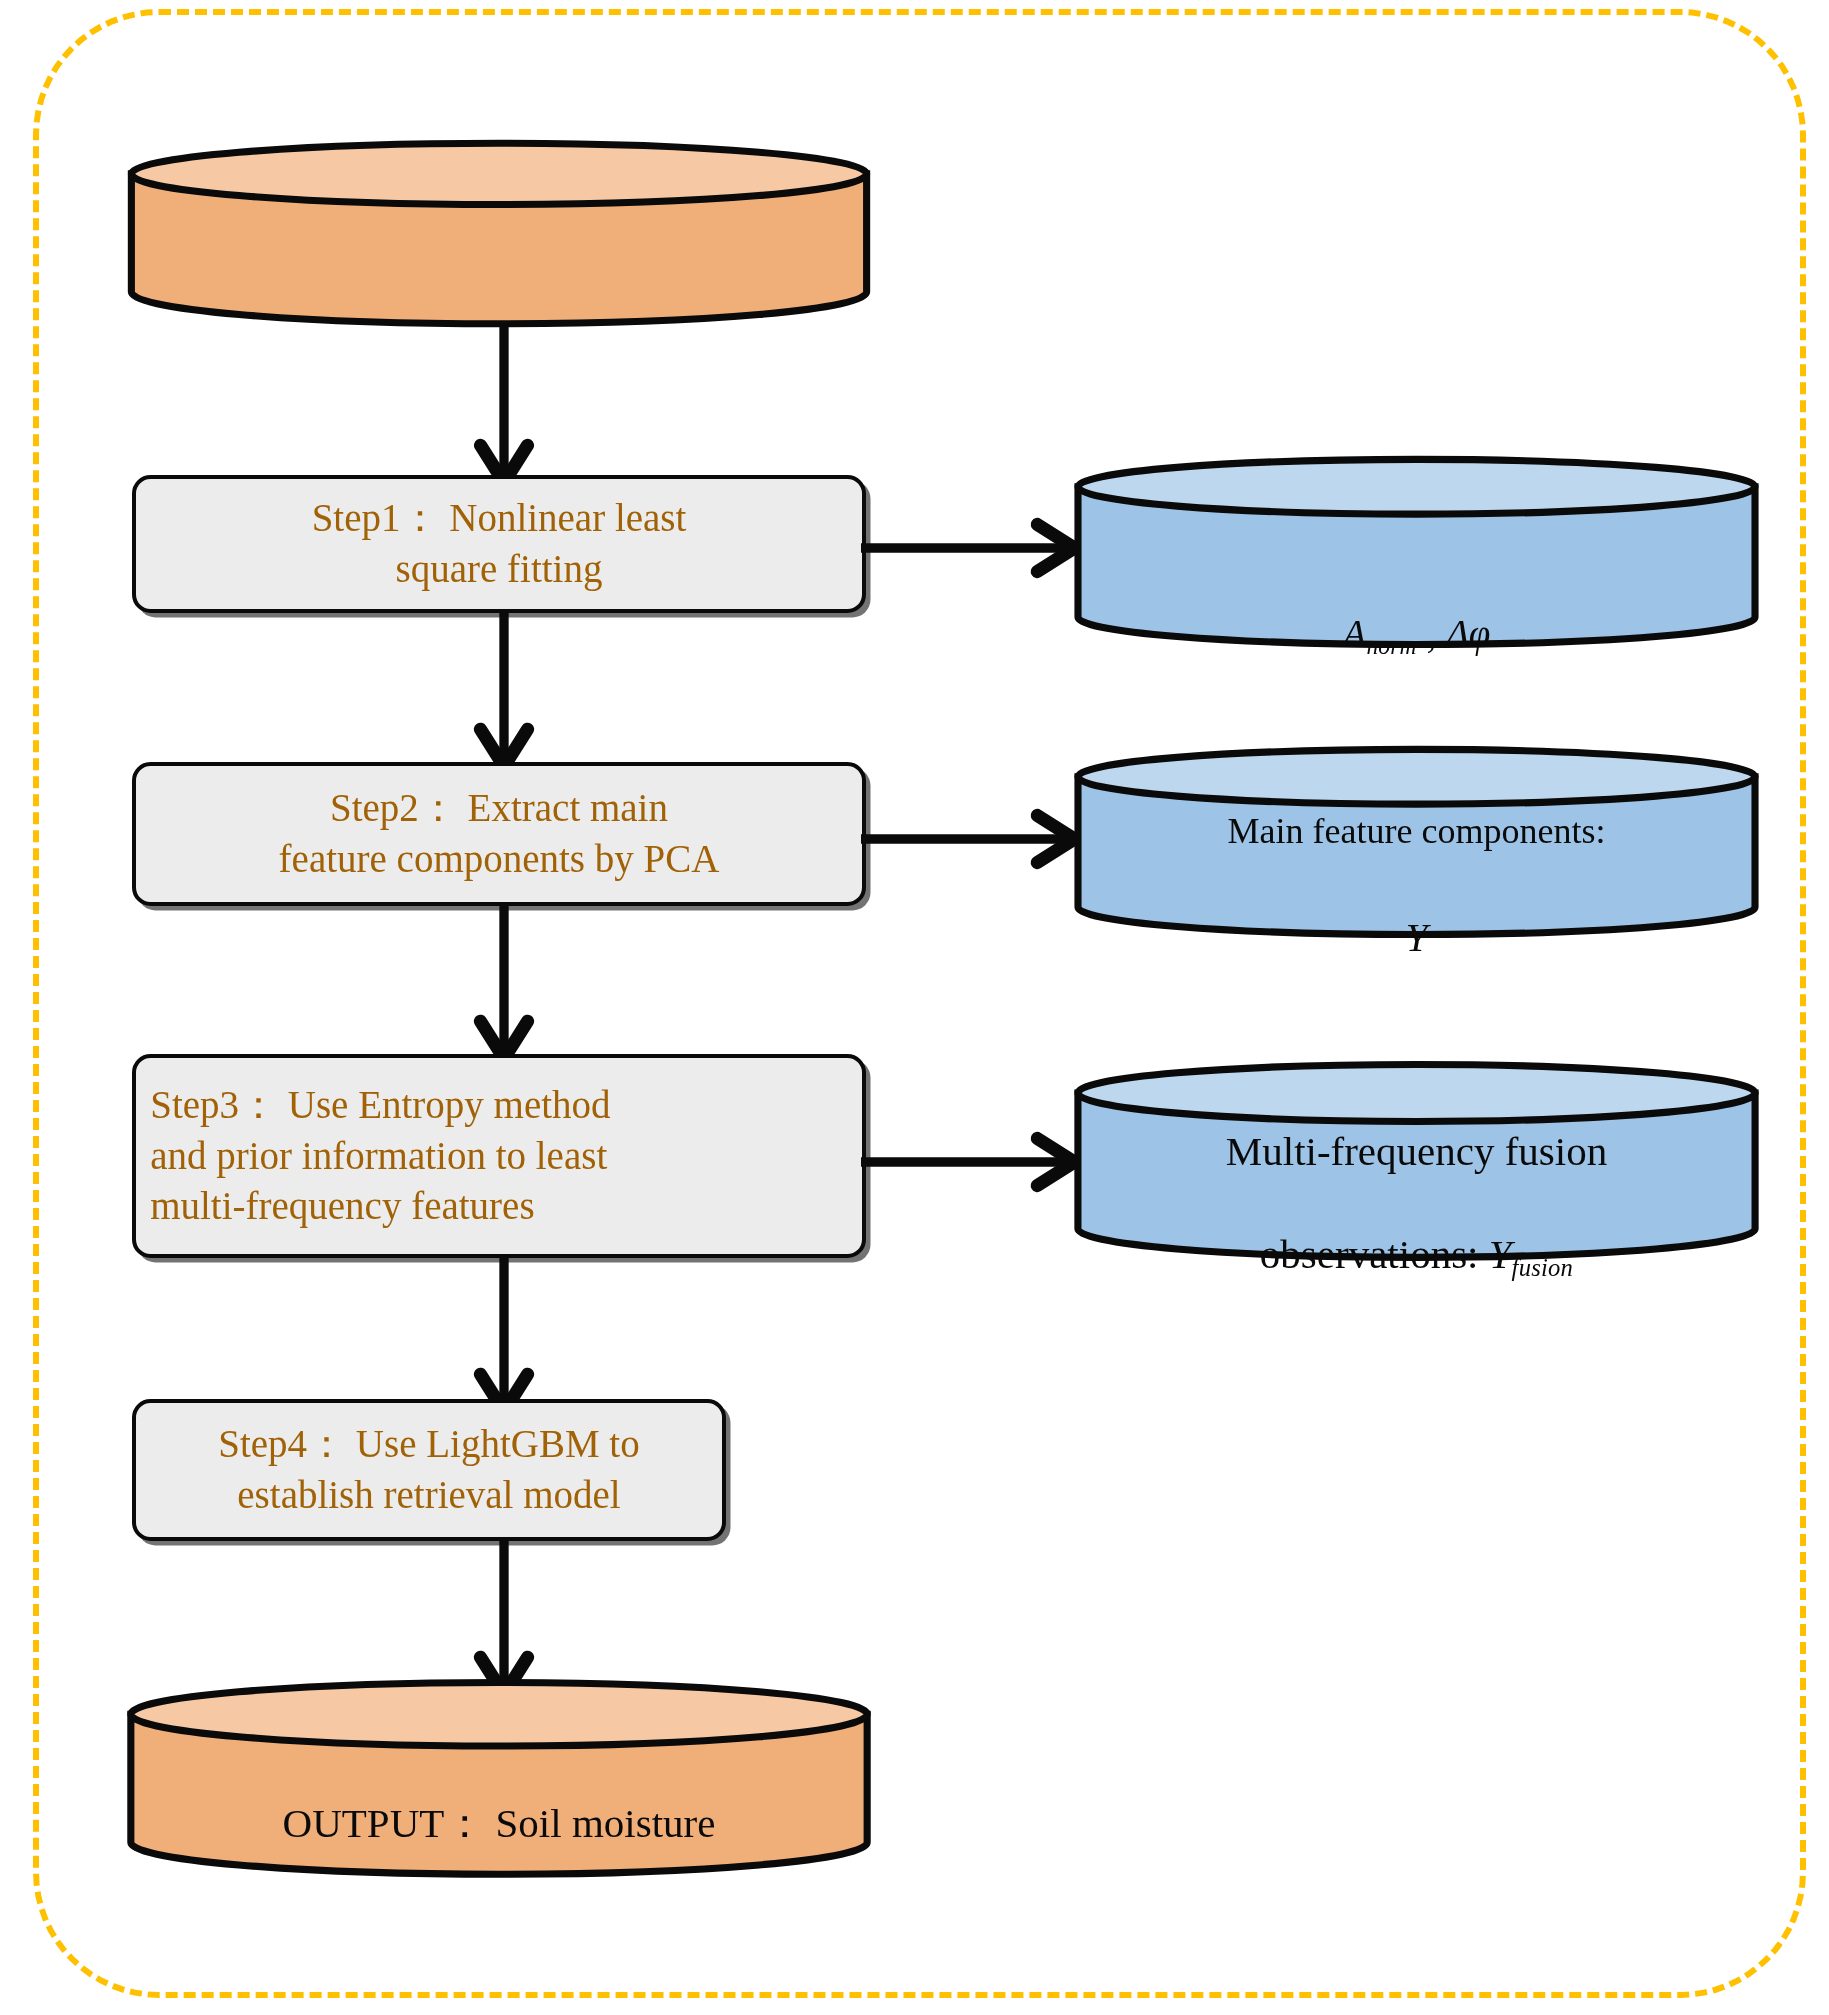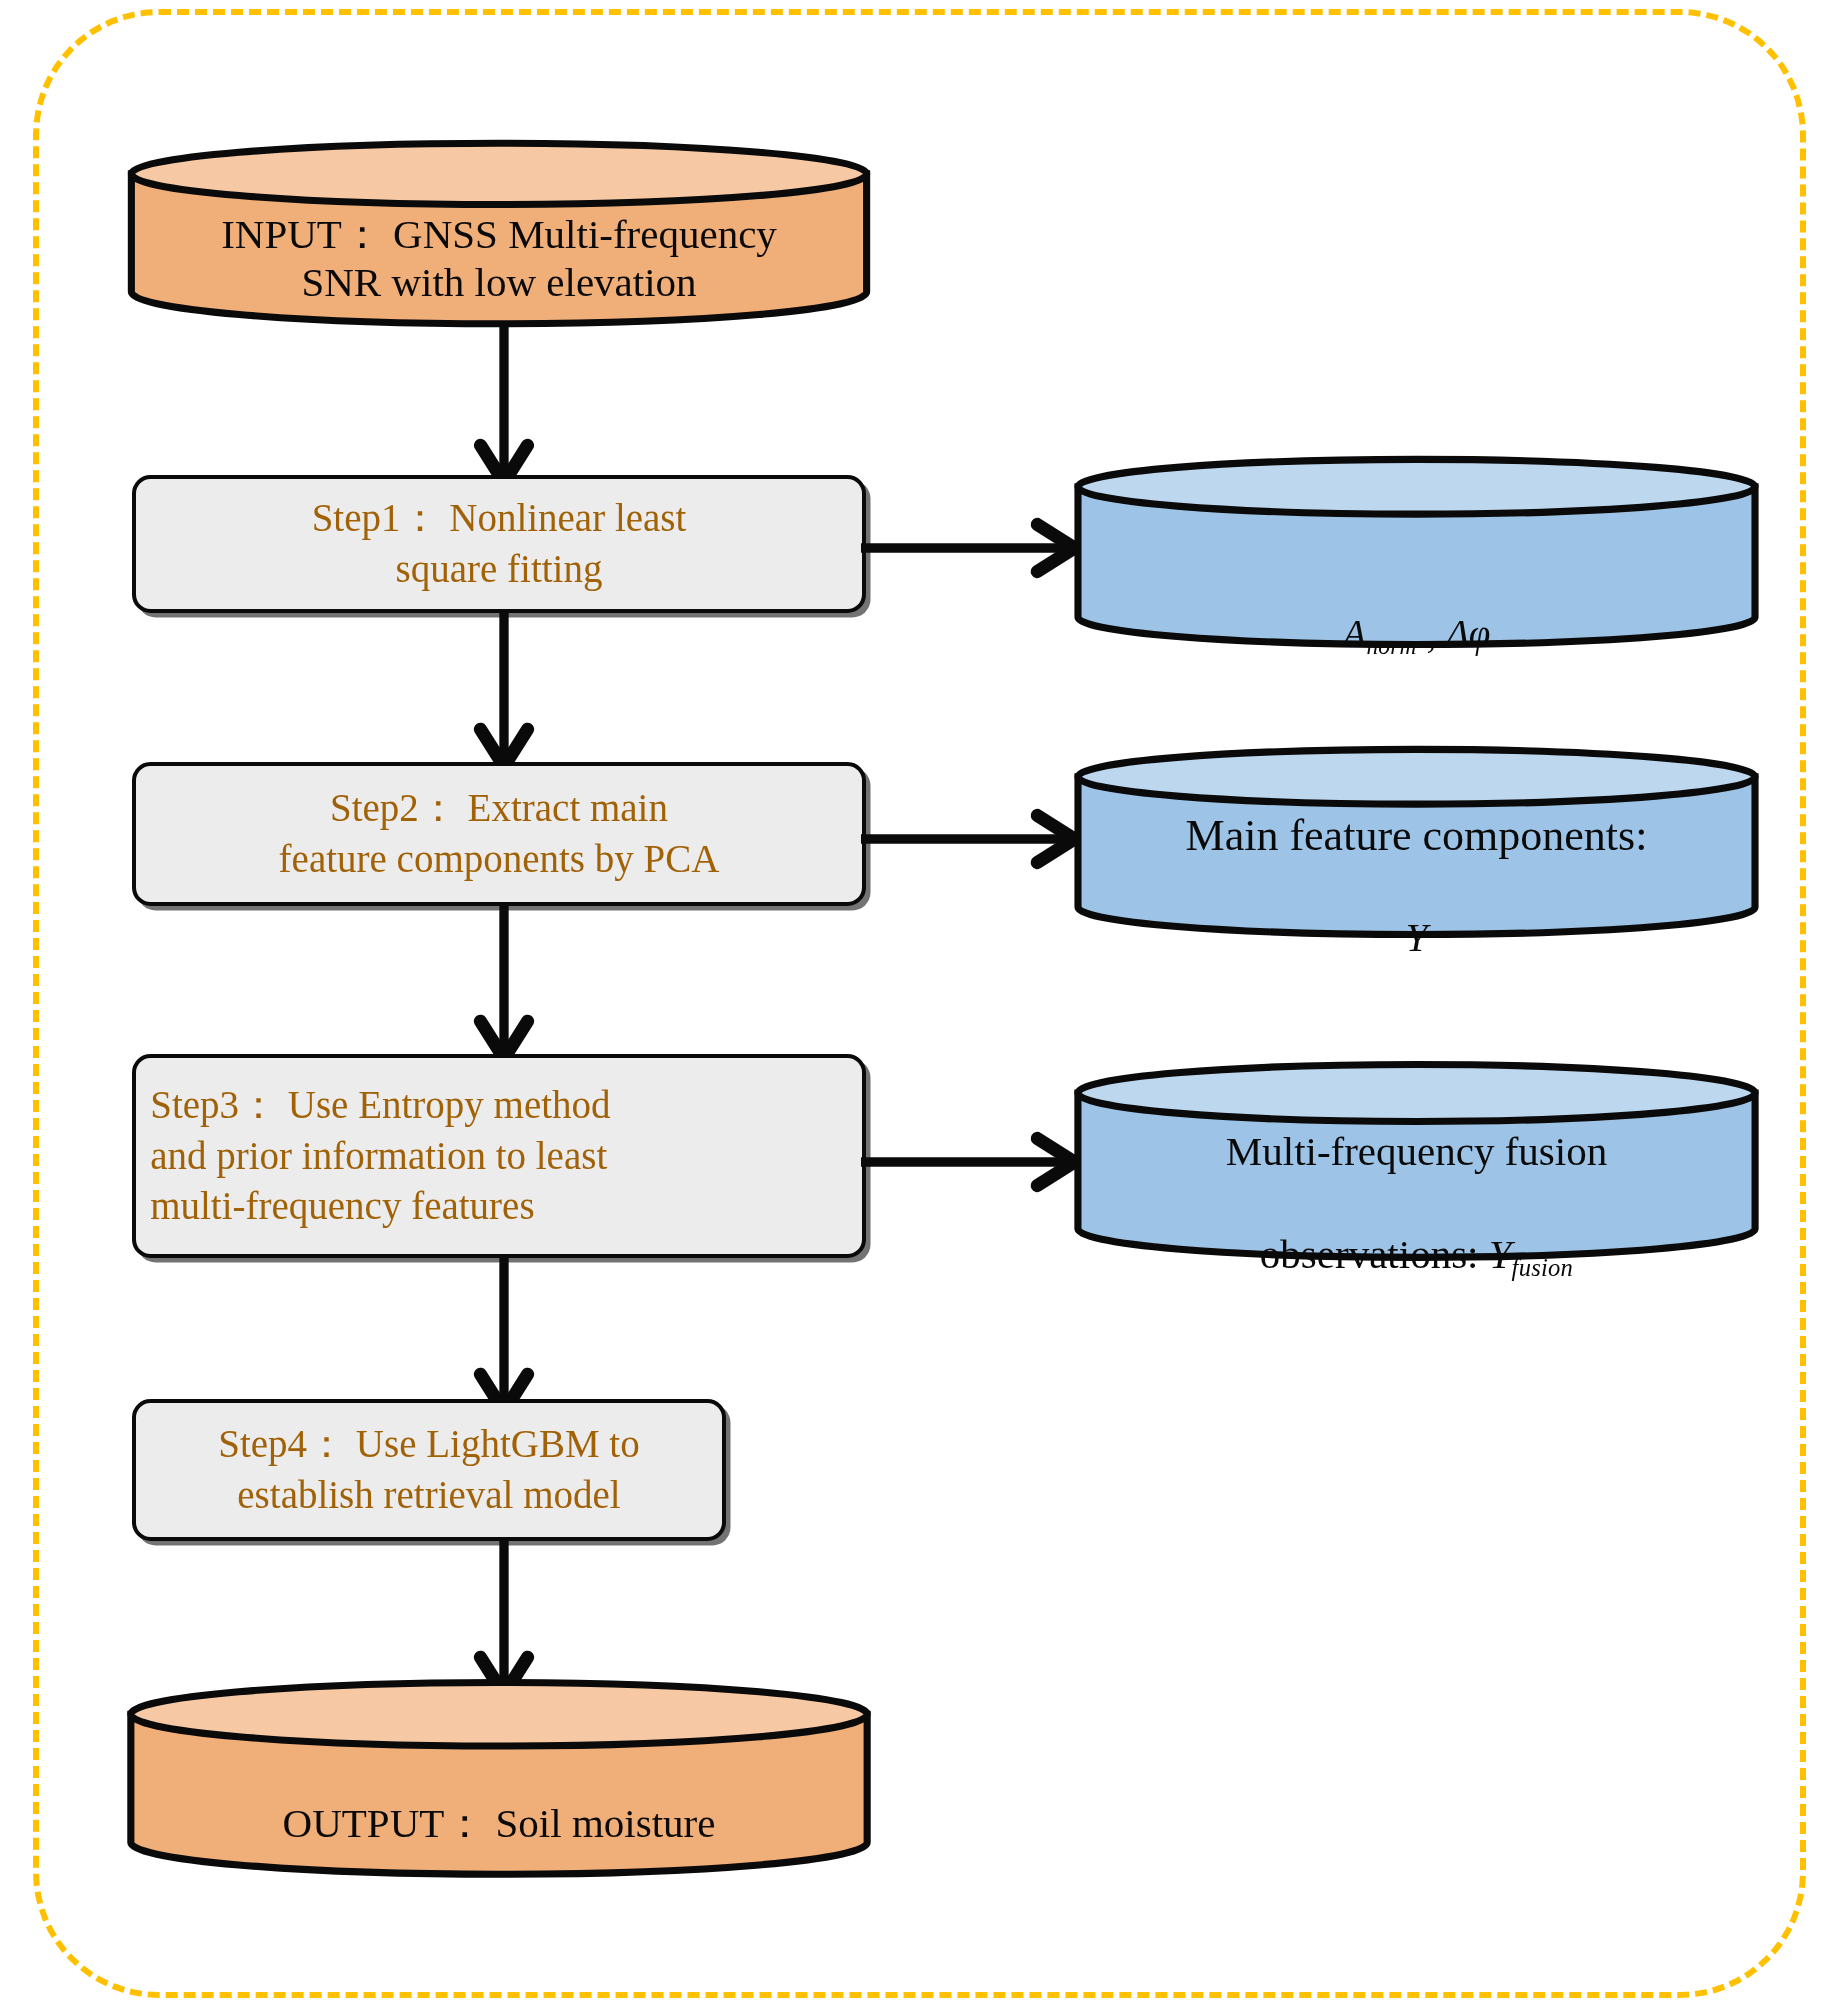--- a/index.html
+++ b/index.html
@@ -86,22 +86,20 @@
 
 <div id="canvas">
 
   <div id="dashed-frame"></div>
 
   <div class="cyl" style="left:127px; top:140px; width:744px; height:186px;">
     <svg width="744" height="186" viewBox="0 0 1358 340" aria-hidden="true">
       <path d="M7,62 L7,278 A672,58 0 0 0 1351,278 L1351,62 Z" fill="#F0AE79" stroke="#0A0A0A" stroke-width="13"></path>
       <ellipse cx="679" cy="62" rx="672" ry="56" fill="#F6C9A4" stroke="#0A0A0A" stroke-width="13"></ellipse>
     </svg>
-    <div class="cyl-label" style="top:70px; font-size:41px;">INPUT：  GNSS Multi-frequency
-SNR with low elevation</div>
   </div>
 
   <div class="arrow" style="left:471px; top:324px; width:66px; height:164px;">
     <svg width="66" height="164" viewBox="0 0 120 300">
       <line x1="60" y1="0" x2="60" y2="288" stroke="#0A0A0A" stroke-width="17"></line>
       <polyline points="17,222 60,290 103,222" fill="none" stroke="#0A0A0A" stroke-width="24" stroke-linecap="round" stroke-linejoin="round"></polyline>
     </svg>
   </div>
 
   <div class="proc" style="left:132px; top:475px; width:734px; height:138px;">
@@ -143,21 +141,21 @@
       <line x1="0" y1="60" x2="388" y2="60" stroke="#0A0A0A" stroke-width="17"></line>
       <polyline points="322,17 390,60 322,103" fill="none" stroke="#0A0A0A" stroke-width="24" stroke-linecap="round" stroke-linejoin="round"></polyline>
     </svg>
   </div>
 
   <div class="cyl" style="left:1074px; top:745px; width:685px; height:195px;">
     <svg width="685" height="195" viewBox="0 0 1250 356" aria-hidden="true">
       <path d="M7,58 L7,296 A618,50 0 0 0 1243,296 L1243,58 Z" fill="#9DC3E6" stroke="#0A0A0A" stroke-width="13"></path>
       <ellipse cx="625" cy="58" rx="618" ry="50" fill="#BDD7EE" stroke="#0A0A0A" stroke-width="13"></ellipse>
     </svg>
-    <div class="cyl-label" style="top:65px; font-size:44px;font-family:Liberation Serif, serif;">Main feature components:</div>
+    <div class="cyl-label" style="top:65px; font-size:36px;font-family:Liberation Serif, serif;">Main feature components:</div>
     <div class="cyl-label" style="top:124px; font-size:39px;">
       <span class="mi">Υ</span>
     </div>
   </div>
 
   <div class="arrow" style="left:471px; top:905px; width:66px; height:159px;">
     <svg width="66" height="159" viewBox="0 0 120 290">
       <line x1="60" y1="0" x2="60" y2="278" stroke="#0A0A0A" stroke-width="17"></line>
       <polyline points="17,212 60,280 103,212" fill="none" stroke="#0A0A0A" stroke-width="24" stroke-linecap="round" stroke-linejoin="round"></polyline>
     </svg>

